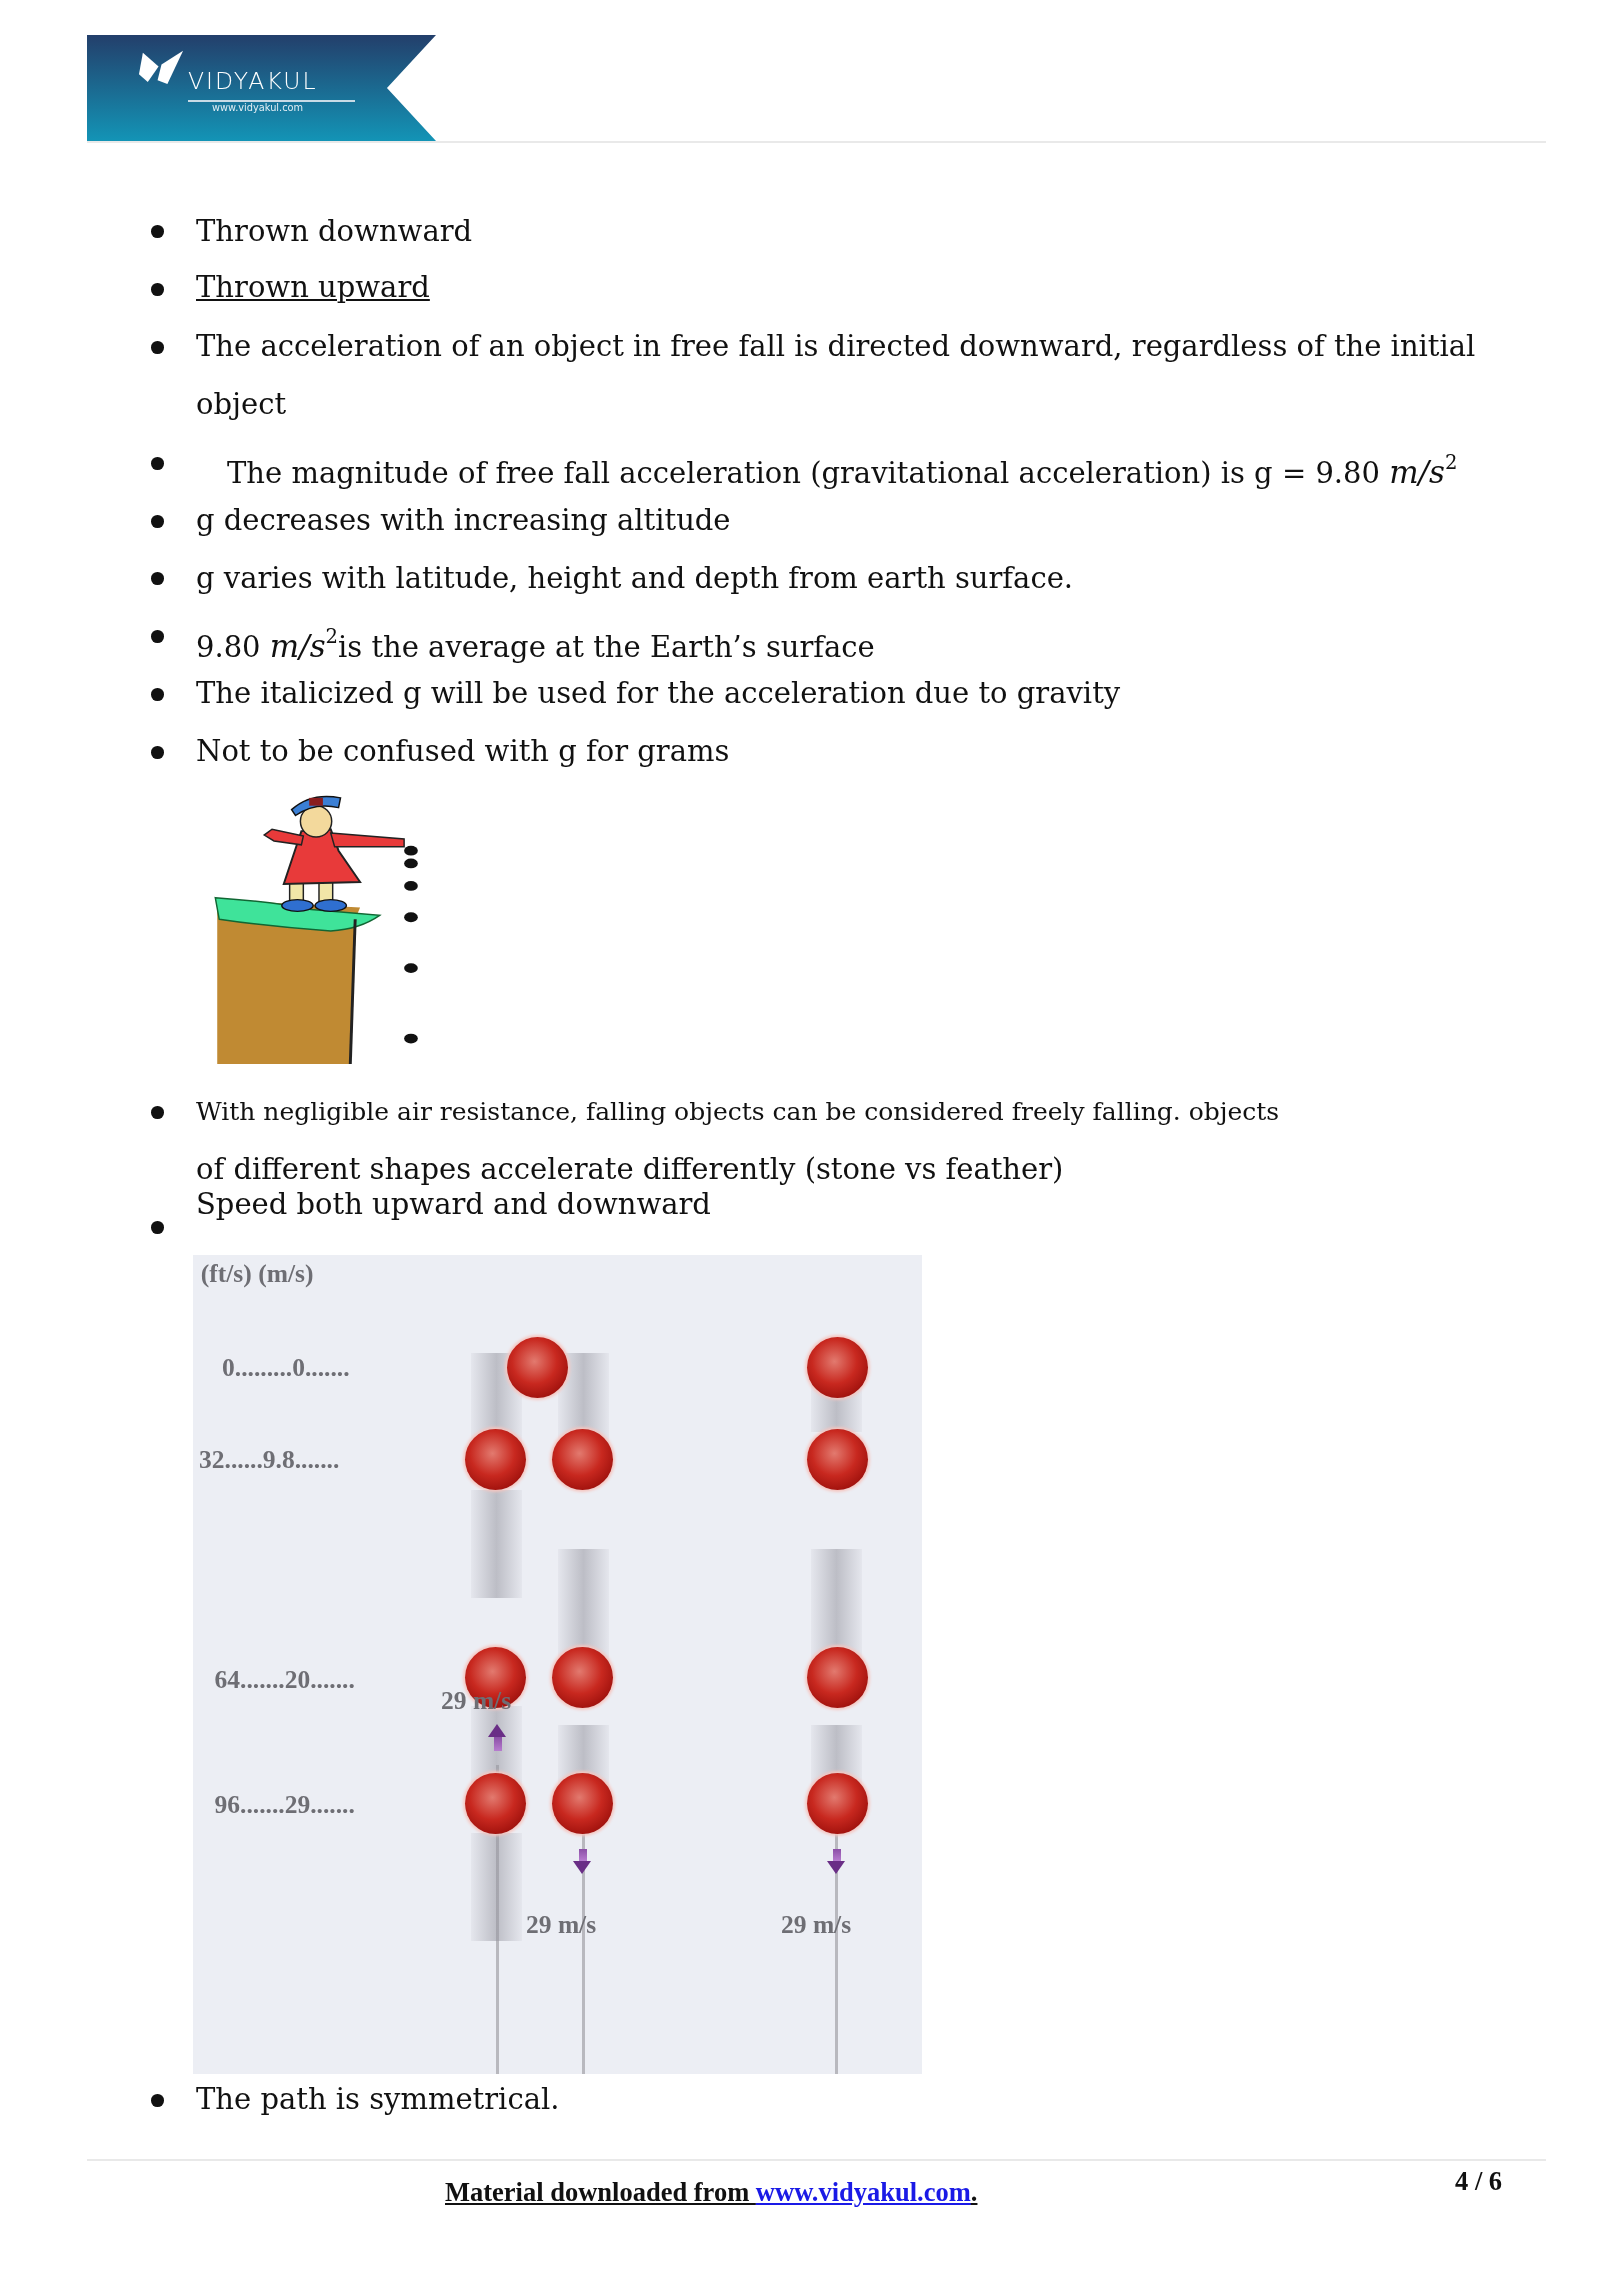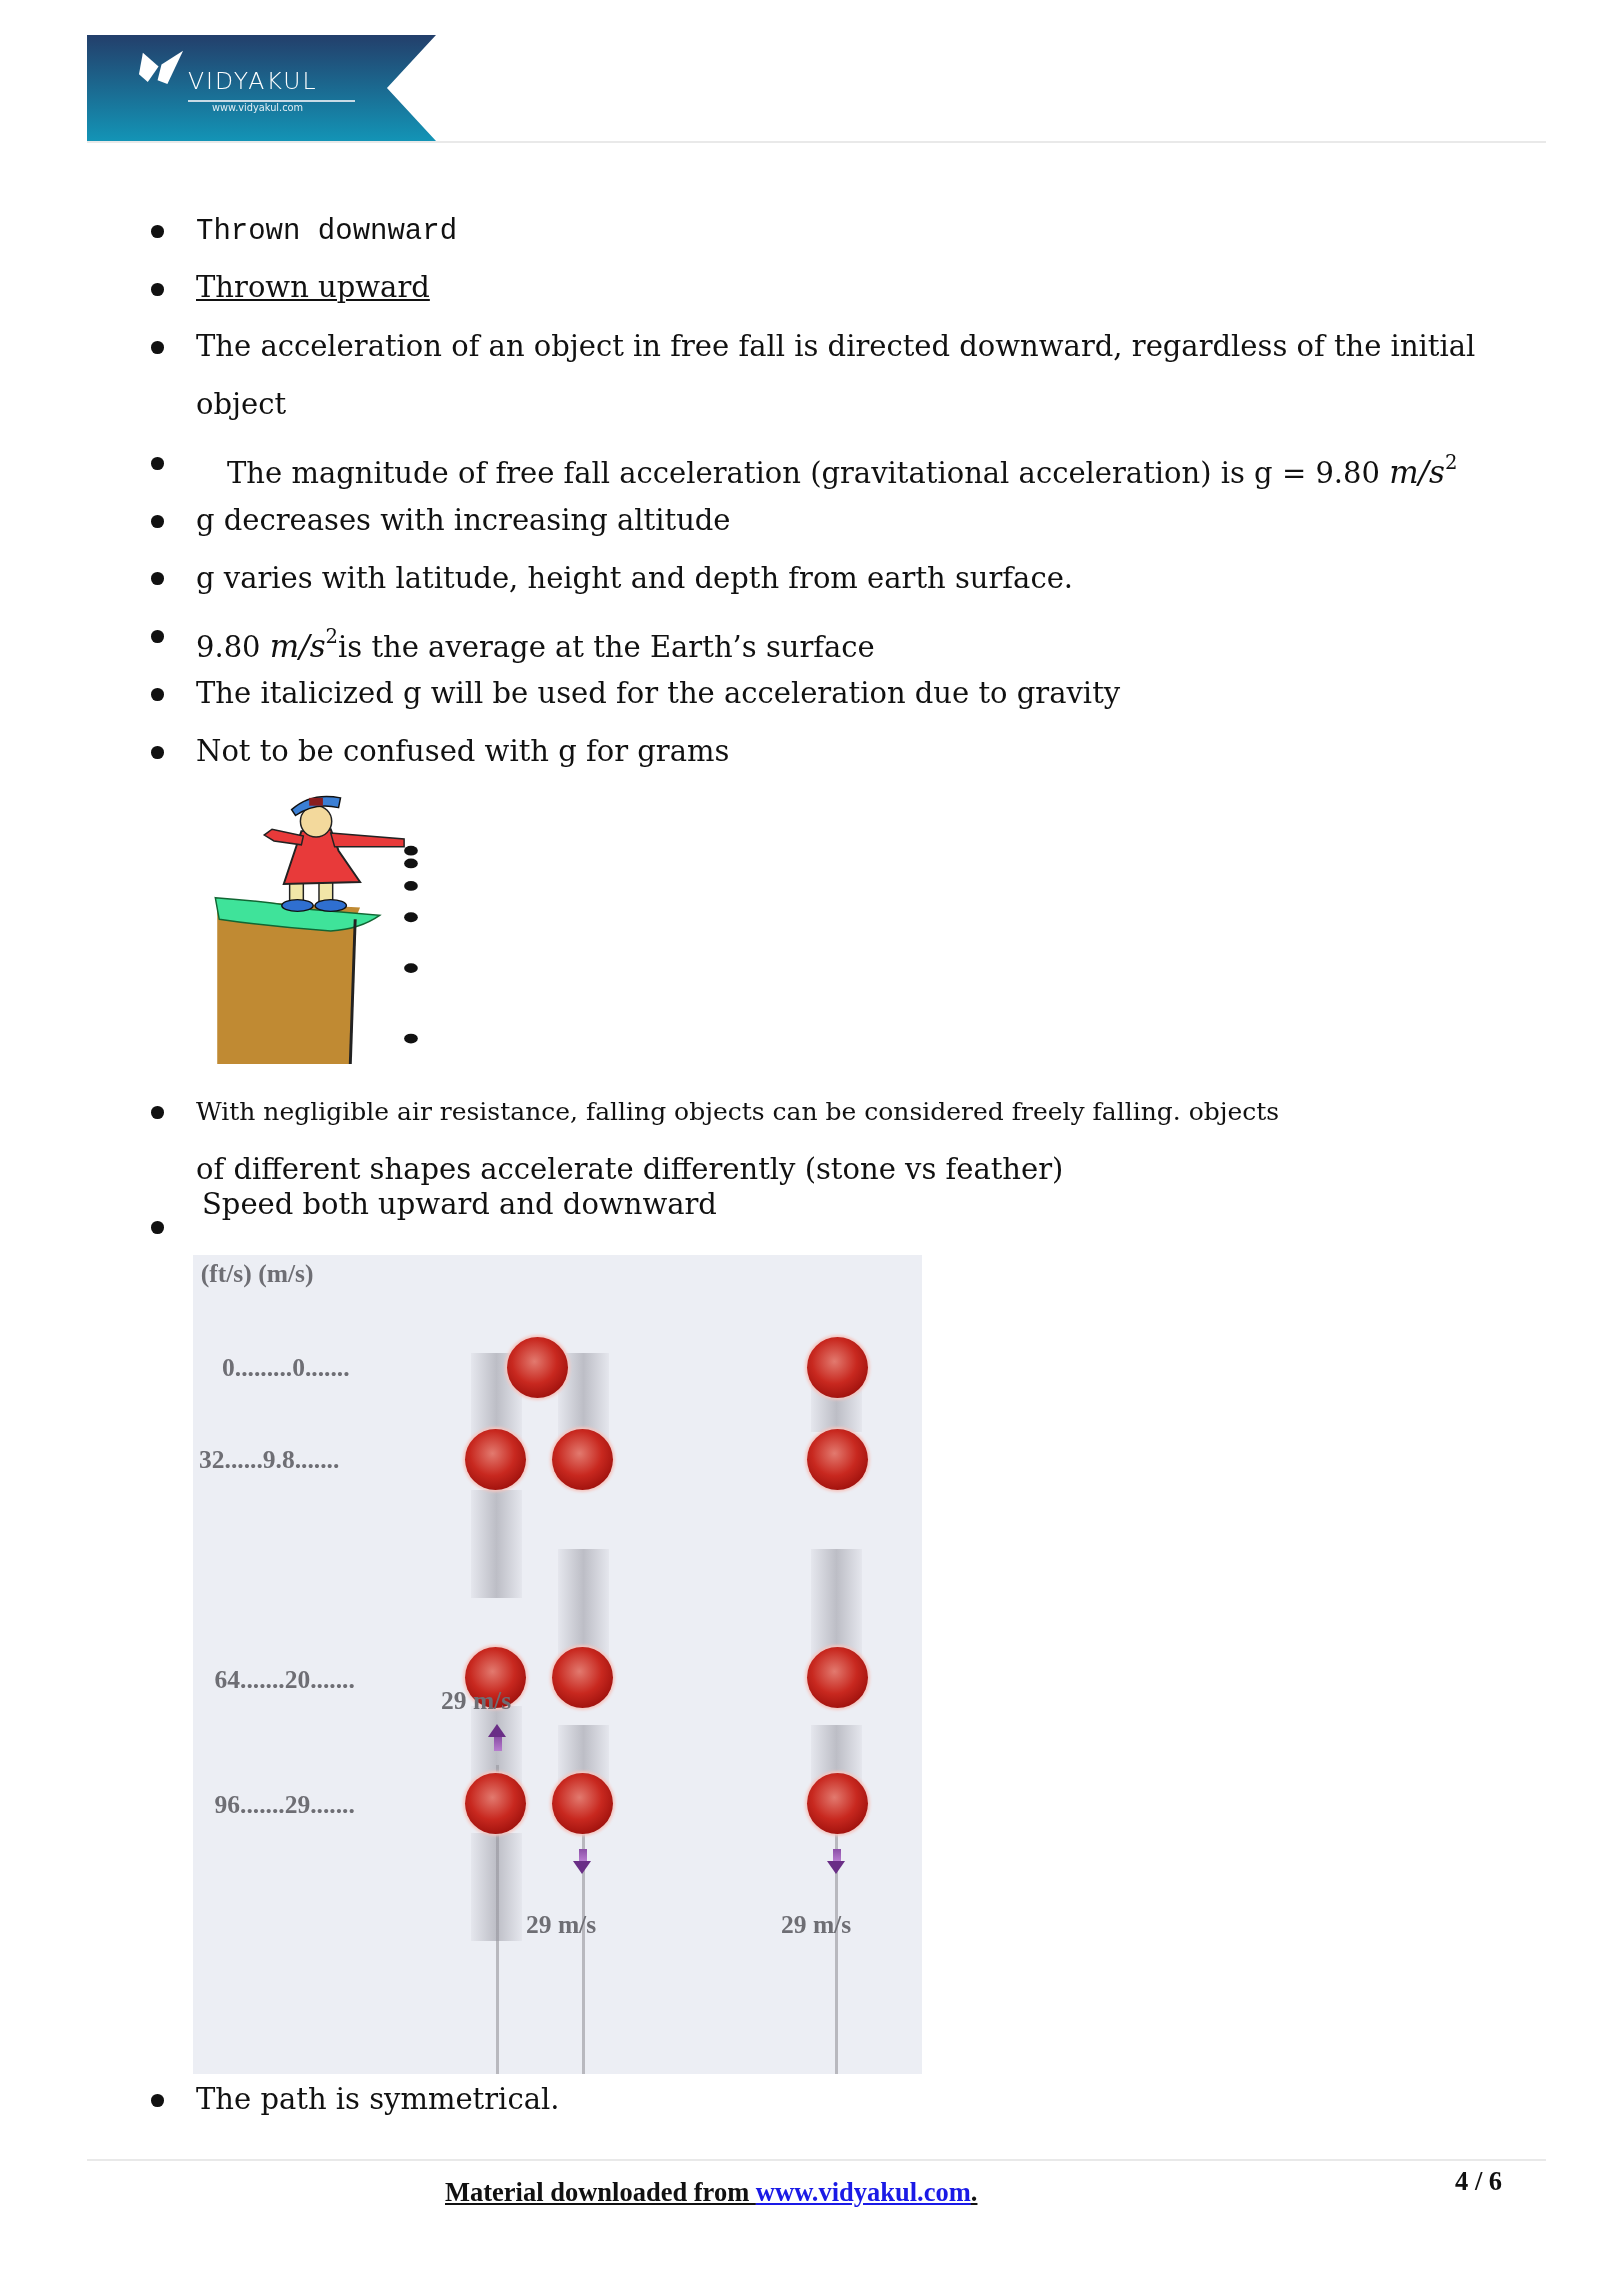--- a/index.html
+++ b/index.html
@@ -58,21 +58,21 @@
     <polygon points="76,30 98,16 82,50 72,46" fill="#ffffff"></polygon>
   </svg>
   <div class="logo-name">VIDYAKUL</div>
   <div class="logo-underline"></div>
   <div class="logo-url">www.vidyakul.com</div>
 </div>
 <div class="hr" style="top:141px;"></div>
 
 <div>
   <div class="bullet" style="top:225px;"></div>
-  <div class="line" style="top:212px;font-family:Liberation Mono, monospace;">Thrown downward</div>
+  <div class="line" style="top:212px;">Thrown downward</div>
 
   <div class="bullet" style="top:283px;"></div>
   <div class="line" style="top:268px;text-decoration:underline;">Thrown upward</div>
 
   <div class="bullet" style="top:341px;"></div>
   <div class="line" style="top:327px; font-size:29px;">The acceleration of an object in free fall is directed downward, regardless of the initial</div>
   <div class="line" style="top:385px;">object</div>
 
   <div class="bullet" style="top:457px;"></div>
   <div class="line" style="top:443px; font-size:29px;margin-left:31px;">
@@ -129,21 +129,21 @@
     <ellipse cx="202" cy="252" rx="7" ry="5" fill="#111"></ellipse>
   </svg>
 </div>
 
 <div>
   <div class="bullet" style="top:1106px;"></div>
   <div class="line" style="top:1092px; font-size:25px;">With negligible air resistance, falling objects can be considered freely falling. objects</div>
   <div class="line" style="top:1150px;">of different shapes accelerate differently (stone vs feather)</div>
 
   <div class="bullet" style="top:1221px;"></div>
-  <div class="line" style="top:1185px;margin-left:6px;">Speed both upward and downward</div>
+  <div class="line" style="top:1185px;">Speed both upward and downward</div>
 </div>
 
 <div class="diagram">
   <div class="dg-text" style="left:7.8px; top:3.9px;">(ft/s)   (m/s)</div>
   <div class="dg-text" style="left:29px; top:98px;">0.........0.......</div>
   <div class="dg-text" style="left:6px; top:190px;">32......9.8.......</div>
   <div class="dg-text" style="left:21.6px; top:410px;">64.......20.......</div>
   <div class="dg-text" style="left:21.6px; top:535px;">96.......29.......</div>
 
   <div class="vline" style="left:303px; top:510px; height:310px;"></div>

